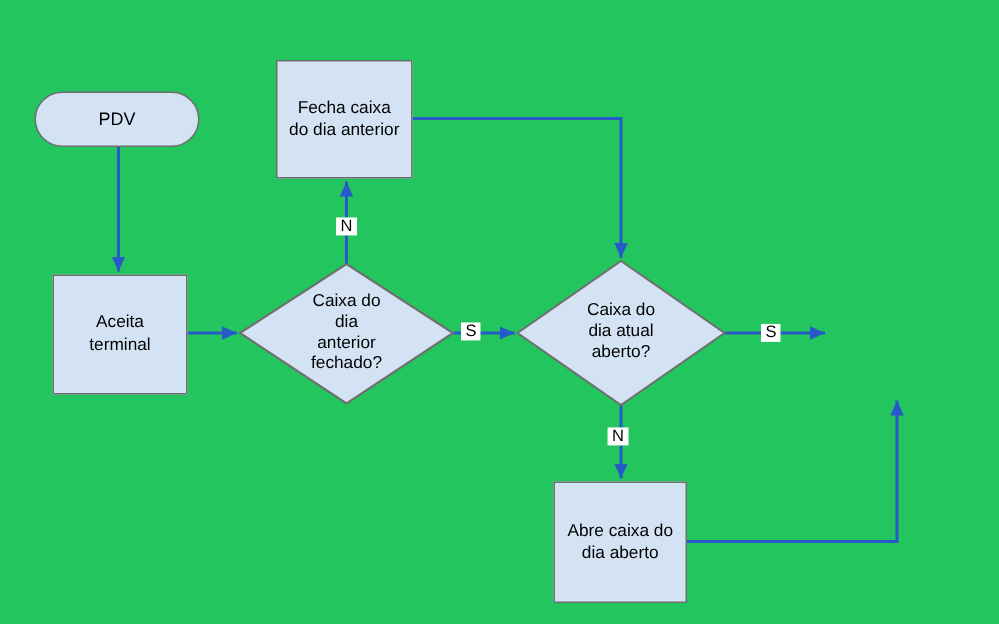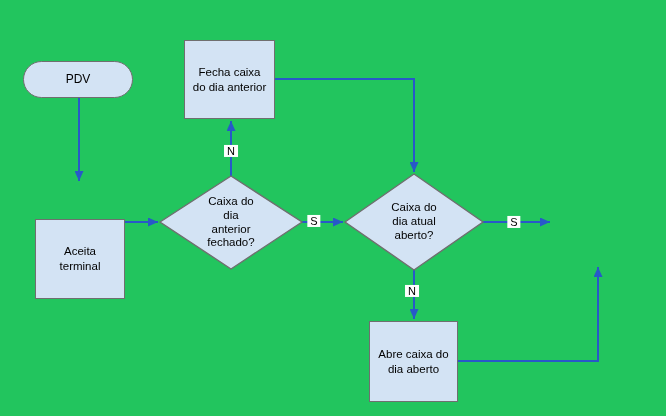--- a/index.html
+++ b/index.html
@@ -98,21 +98,21 @@
 
   <div class="node terminator" style="left:23px; top:61px; width:110px; height:37px;">
     <span>PDV</span>
   </div>
 
   <div class="node" style="left:184px; top:40px; width:91px; height:79px;">
     <span>Fecha caixa
 do dia anterior</span>
   </div>
 
-  <div class="node" style="left:35px; top:183px; width:90px; height:80px;margin-top:36px;">
+  <div class="node" style="left:35px; top:183px; width:90px; height:80px;">
     <span>Aceita
 terminal</span>
   </div>
 
 
   <div class="node" style="left:369px; top:321px; width:89px; height:81px;">
     <span>Abre caixa do
 dia aberto</span>
   </div>
 

